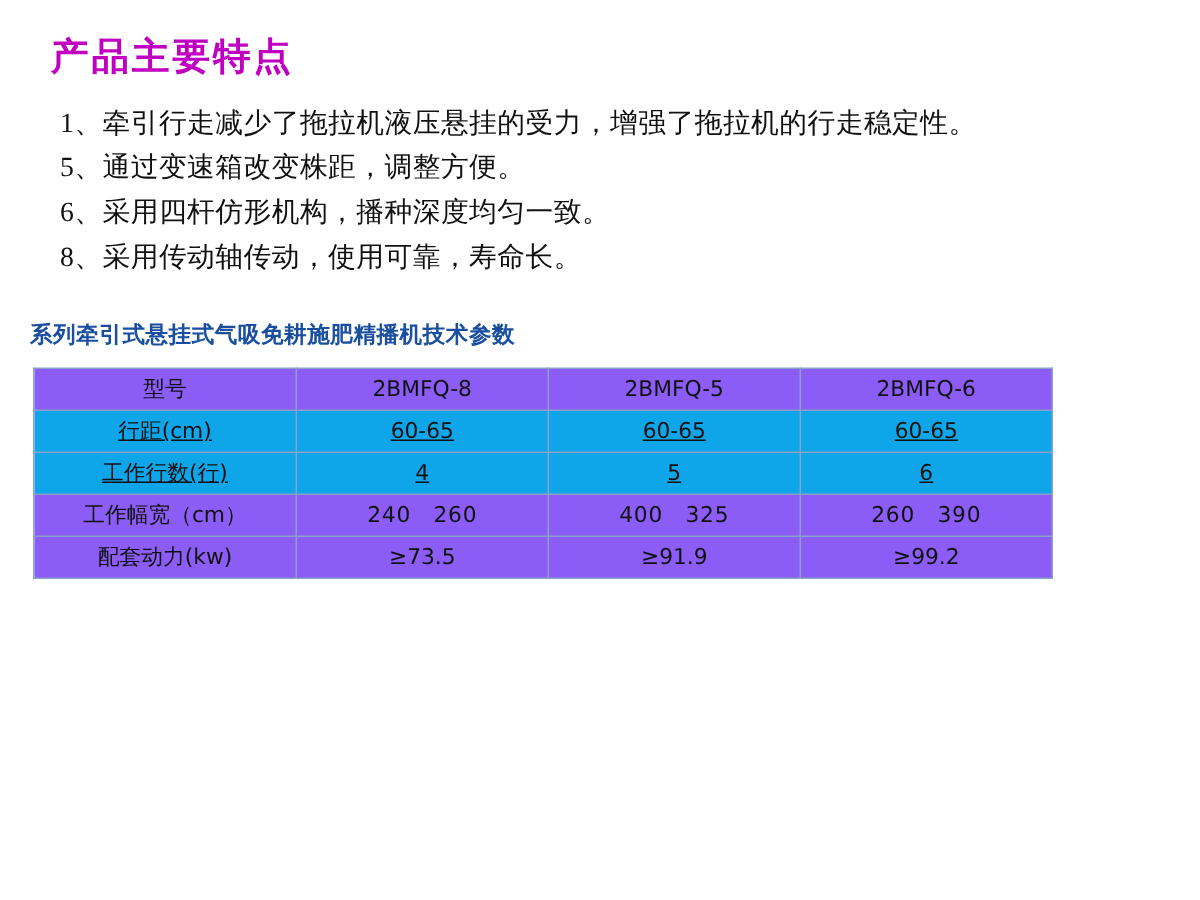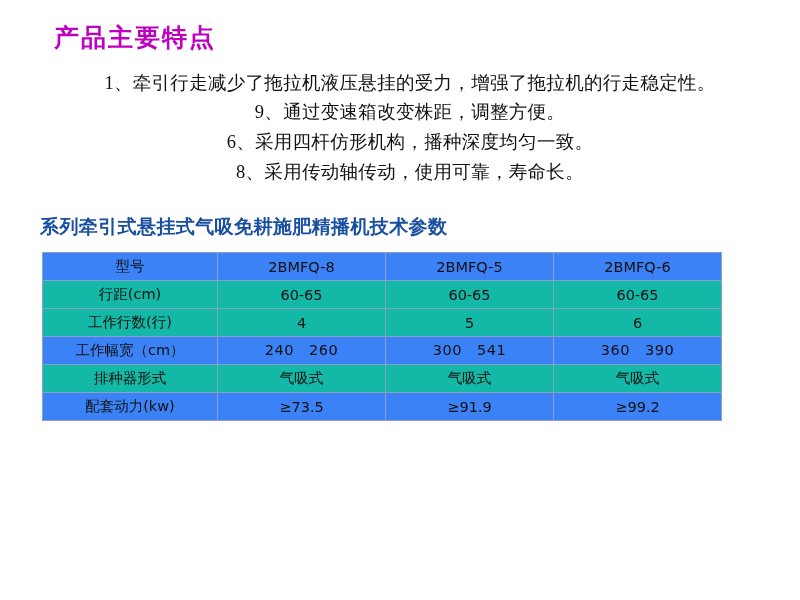--- a/index.html
+++ b/index.html
@@ -12,48 +12,47 @@
     background: #ffffff;
     font-family: "Liberation Serif", "DejaVu Serif", serif;
     color: #1a1a1a;
     overflow: hidden;
   }
   .page {
     position: relative;
     width: 800px;
     height: 480px;
     box-sizing: border-box;
-    padding: 22px 40px 0 40px;
+    padding: 22px 40px 0 20px;
   }
   .title {
     font-family: "DejaVu Serif", "Liberation Serif", serif;
     font-weight: bold;
     font-size: 25px;
     color: #c000c0;
     letter-spacing: 2px;
     margin: 0 0 14px 14px;
     line-height: 1.3;
   }
   .features {
     margin: 0 0 0 6px;
     padding: 0;
     list-style: none;
-    text-align: center;
   }
   .features li {
     font-size: 18.5px;
     line-height: 1.62;
     color: #111111;
     letter-spacing: 0.3px;
     padding-left: 14px;
     white-space: nowrap;
   }
   .section-title {
     margin: 26px 0 12px 0;
-    font-size: 19px;
+    font-size: 15px;
     font-weight: bold;
     color: #1a4fa0;
     font-family: "DejaVu Sans", "Liberation Sans", sans-serif;
     letter-spacing: 0.4px;
   }
   table.spec {
     border-collapse: collapse;
     width: 680px;
     margin-left: 2px;
     table-layout: fixed;
@@ -61,42 +60,43 @@
   table.spec td {
     border: 1px solid #8aa0c8;
     height: 27px;
     text-align: center;
     font-size: 14.5px;
     color: #111111;
     font-family: "DejaVu Sans", "Liberation Sans", sans-serif;
     padding: 0 2px;
   }
   table.spec tr.shade td {
-    background: #3b82f6;
+    background: #8b5cf6;
   }
   table.spec tr.plain td {
-    background: #14b8a6;
+    background: #0ea5e9;
+    text-decoration: underline;
   }
   table.spec td.label {
     width: 170px;
   }
   .gap-wide {
     letter-spacing: 0.5px;
   }
 </style>
 </head>
 <body>
 
 <div class="page">
 
   <h1 class="title">产品主要特点</h1>
 
   <ul class="features">
     <li>1、牵引行走减少了拖拉机液压悬挂的受力，增强了拖拉机的行走稳定性。</li>
-    <li>9、通过变速箱改变株距，调整方便。</li>
+    <li>5、通过变速箱改变株距，调整方便。</li>
     <li>6、采用四杆仿形机构，播种深度均匀一致。</li>
     <li>8、采用传动轴传动，使用可靠，寿命长。</li>
   </ul>
 
   <div class="section-title">系列牵引式悬挂式气吸免耕施肥精播机技术参数</div>
 
   <table class="spec">
     <tbody>
       <tr class="shade">
         <td class="label">型号</td>
@@ -112,28 +112,22 @@
       </tr>
       <tr class="plain">
         <td class="label">工作行数(行)</td>
         <td>4</td>
         <td>5</td>
         <td>6</td>
       </tr>
       <tr class="shade">
         <td class="label">工作幅宽（cm）</td>
         <td class="gap-wide">240　260</td>
-        <td class="gap-wide">300　541</td>
-        <td class="gap-wide">360　390</td>
-      </tr>
-      <tr class="plain">
-        <td class="label">排种器形式</td>
-        <td>气吸式</td>
-        <td>气吸式</td>
-        <td>气吸式</td>
+        <td class="gap-wide">400　325</td>
+        <td class="gap-wide">260　390</td>
       </tr>
       <tr class="shade">
         <td class="label">配套动力(kw)</td>
         <td>≥73.5</td>
         <td>≥91.9</td>
         <td>≥99.2</td>
       </tr>
     </tbody>
   </table>
 

